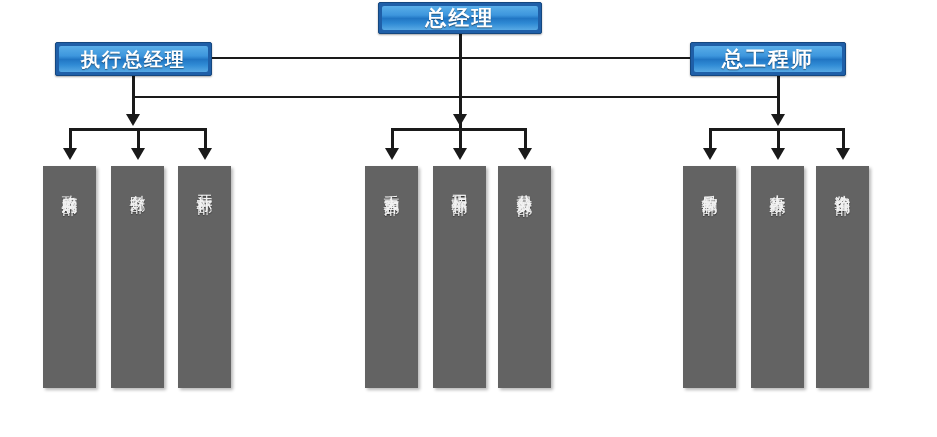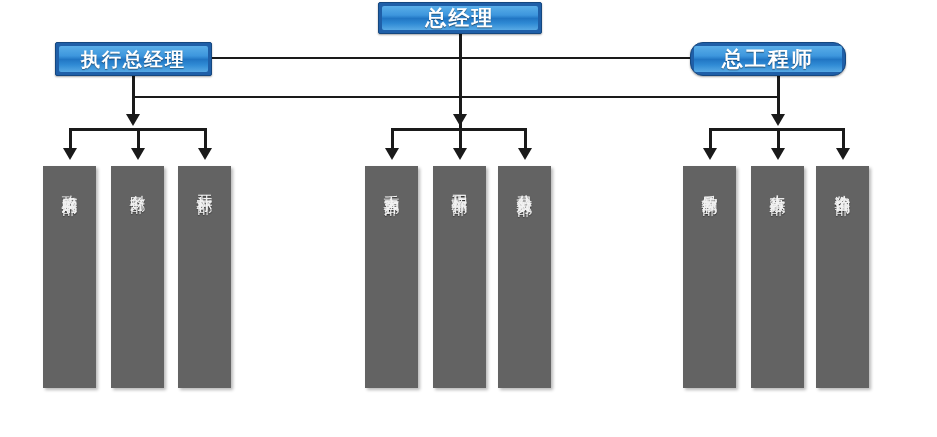--- a/index.html
+++ b/index.html
@@ -150,21 +150,21 @@
       <span class="exec-label" style="font-size:21px;">总经理</span>
     </div>
   </div>
 
   <div class="exec-box" style="left:55px; top:42px; width:157px; height:34px;">
     <div class="exec-inner">
       <span class="exec-label" style="font-size:19px;">执行总经理</span>
     </div>
   </div>
 
-  <div class="exec-box" style="left:690px; top:42px; width:156px; height:34px;border-radius:13px;">
+  <div class="exec-box" style="left:690px; top:42px; width:156px; height:34px;">
     <div class="exec-inner">
       <span class="exec-label" style="font-size:21px;">总工程师</span>
     </div>
   </div>
 
   <div class="dept-box" style="left:43px; top:166px; width:53px; height:222px;">
     <span class="dept-label">政府采购部</span>
   </div>
   <div class="dept-box" style="left:111px; top:166px; width:53px; height:222px;">
     <span class="dept-label">财务部</span>

